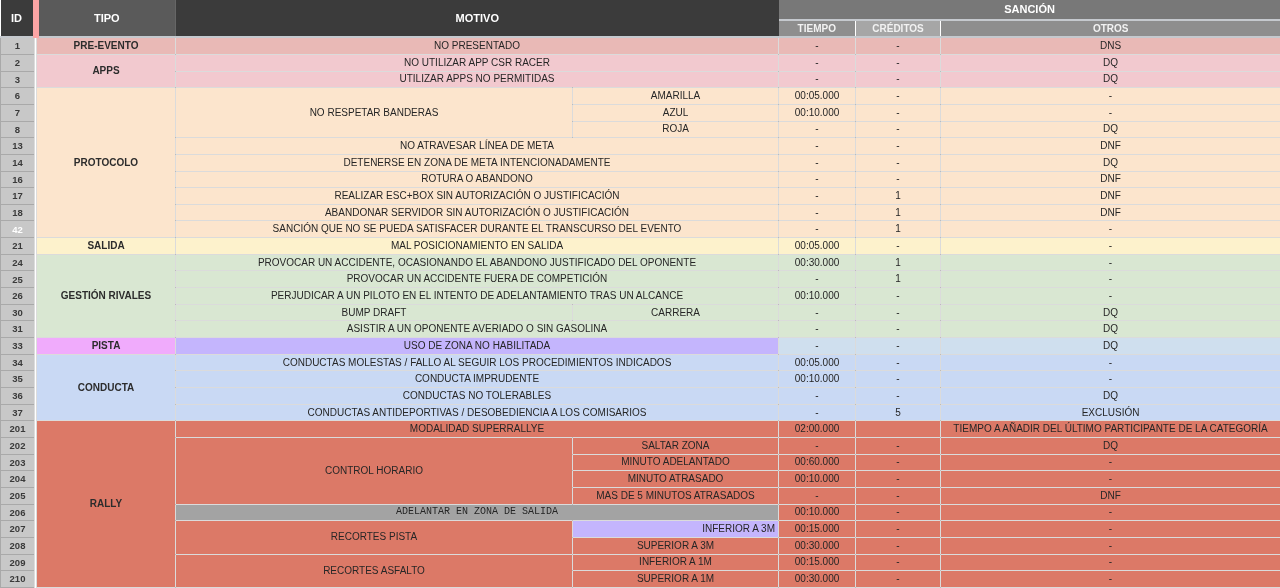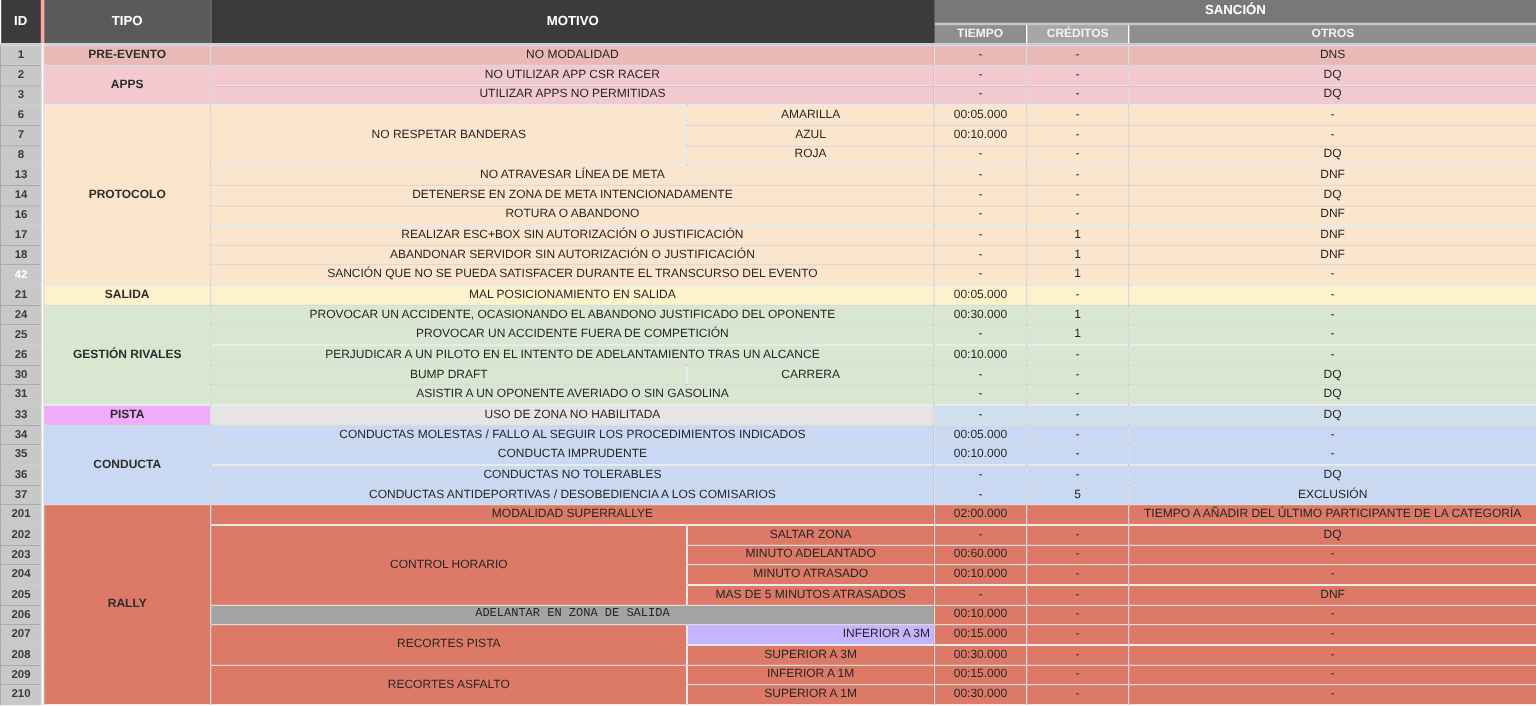--- a/index.html
+++ b/index.html
@@ -13,21 +13,21 @@
   td, th {
     padding:0 3px; overflow:hidden; white-space:nowrap;
     text-align:center; vertical-align:middle;
     font-size:10px; line-height:1;
   }
   
   thead th { color:#ffffff; font-weight:bold; border-bottom:2px solid var(--divider); }
   tr.hrow1 { height:20px; }
   tr.hrow2 { height:17px; }
   th.h-main { font-size:11px; }
-  th.h-id     { background:var(--header-dark); border-right:3px solid #fca5a5; }
+  th.h-id     { background:var(--header-dark); border-right:6px solid #fca5a5; }
   th.h-tipo   { background:var(--header-tipo); border-right:1px solid #666; }
   th.h-motivo { background:var(--header-dark); }
   th.h-sancion{ background:var(--header-sancion); }
   th.h-sub    { background:var(--header-sub); font-size:10px; color:#f2f2f2; }
   th.h-sub-cred { background:var(--header-sub-creditos); border-left:1px solid #fff; border-right:1px solid #fff; }
   
   tbody td { border:1px solid var(--grid-line); color:#262626; }
   td.id-cell {
     background:var(--id-col); font-weight:bold; font-size:9.5px; color:#3a3a3a;
     border:1px solid #a9a9a9; border-right:3px double #dcdcdc;
@@ -59,21 +59,21 @@
       <tr class="hrow2">
         <th class="h-sub">TIEMPO</th>
         <th class="h-sub h-sub-cred">CRÉDITOS</th>
         <th class="h-sub">OTROS</th>
       </tr>
     </thead>
     <tbody id="table-body">
         <tr>
           <td class="id-cell">1</td>
           <td class="tipo-cell" rowspan="1" style="background: rgb(233, 185, 182);">PRE-EVENTO</td>
-          <td colspan="2" style="background: rgb(233, 185, 182);">NO MODALIDAD</td>
+          <td colspan="2" style="background: rgb(233, 185, 182);">NO PRESENTADO</td>
           <td style="background: rgb(233, 185, 182);">-</td>
           <td style="background: rgb(233, 185, 182);">-</td>
           <td style="background: rgb(233, 185, 182);">DNS</td>
         </tr>
         <tr>
           <td class="id-cell">2</td>
           <td class="tipo-cell" rowspan="2" style="background: rgb(242, 201, 207);">APPS</td>
           <td colspan="2" style="background: rgb(242, 201, 207);">NO UTILIZAR APP CSR RACER</td>
           <td style="background: rgb(242, 201, 207);">-</td>
           <td style="background: rgb(242, 201, 207);">-</td>
@@ -192,21 +192,21 @@
         <tr>
           <td class="id-cell">31</td>
           <td colspan="2" style="background: rgb(217, 231, 210);">ASISTIR A UN OPONENTE AVERIADO O SIN GASOLINA</td>
           <td style="background: rgb(217, 231, 210);">-</td>
           <td style="background: rgb(217, 231, 210);">-</td>
           <td style="background: rgb(217, 231, 210);">DQ</td>
         </tr>
         <tr>
           <td class="id-cell">33</td>
           <td class="tipo-cell" rowspan="1" style="background: #f0abfc; margin-top: 12px;">PISTA</td>
-          <td colspan="2" style="background: #e5e5e5;">USO DE ZONA NO HABILITADA</td>
+          <td colspan="2" style="background: #c4b5fd;">USO DE ZONA NO HABILITADA</td>
           <td style="background: rgb(207, 223, 238);">-</td>
           <td style="background: rgb(207, 223, 238);">-</td>
           <td style="background: rgb(207, 223, 238);">DQ</td>
         </tr>
         <tr>
           <td class="id-cell">34</td>
           <td class="tipo-cell" rowspan="4" style="background: rgb(201, 217, 244);">CONDUCTA</td>
           <td colspan="2" style="background: rgb(201, 217, 244);">CONDUCTAS MOLESTAS / FALLO AL SEGUIR LOS PROCEDIMIENTOS INDICADOS</td>
           <td style="background: rgb(201, 217, 244);">00:05.000</td>
           <td style="background: rgb(201, 217, 244);">-</td>

